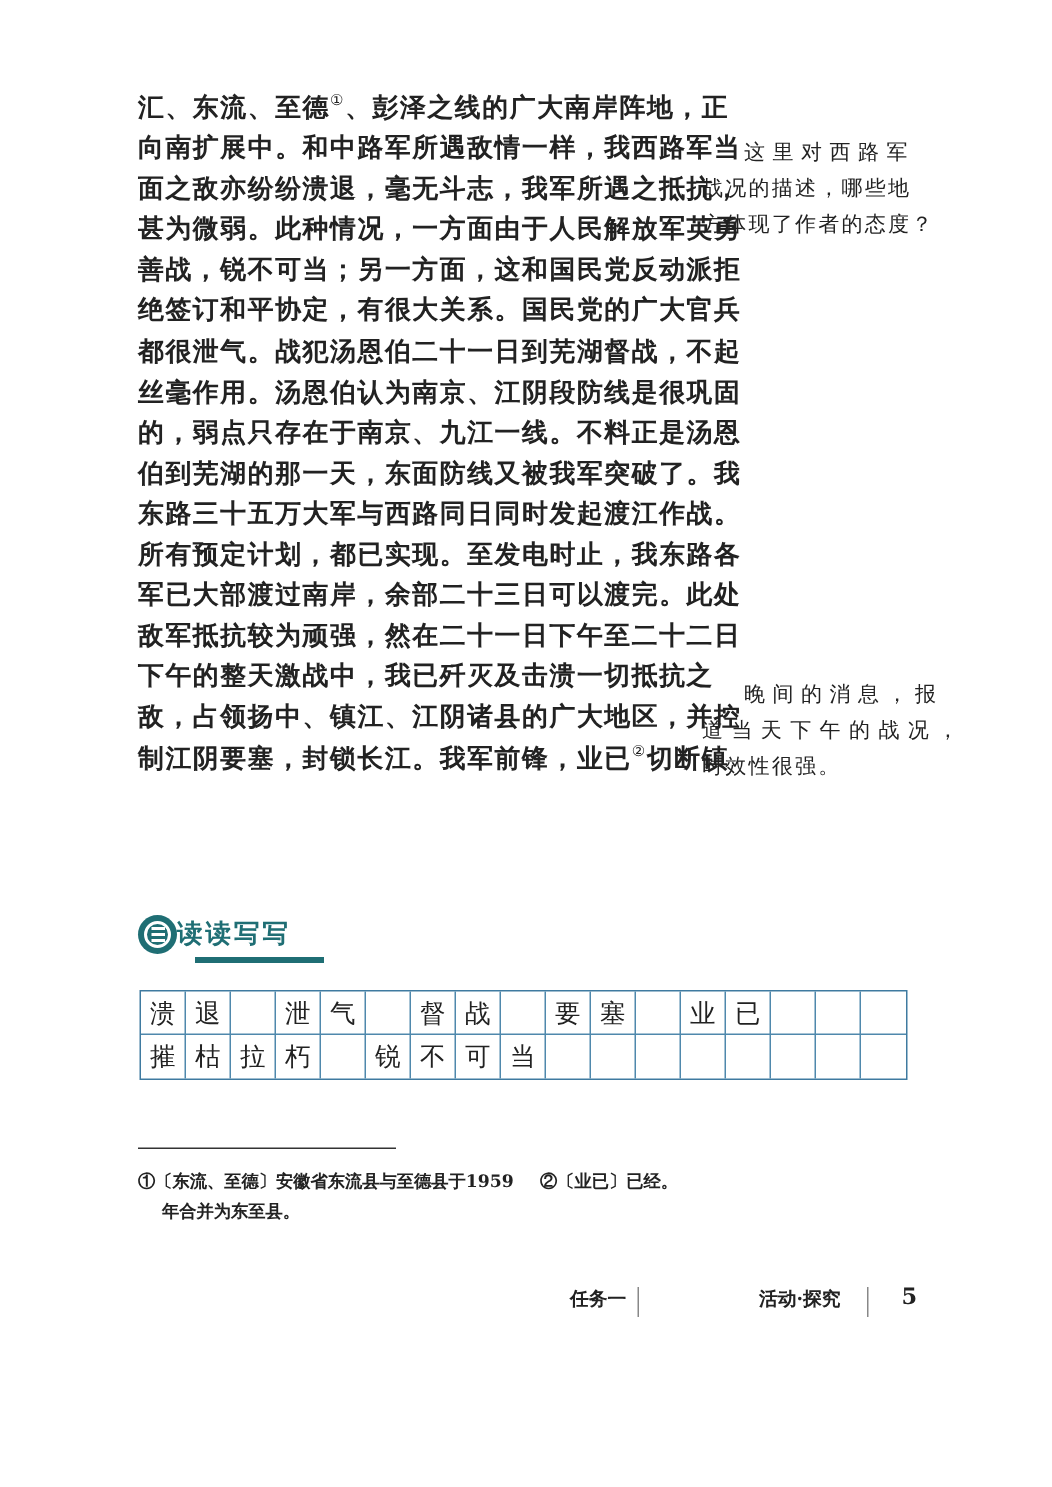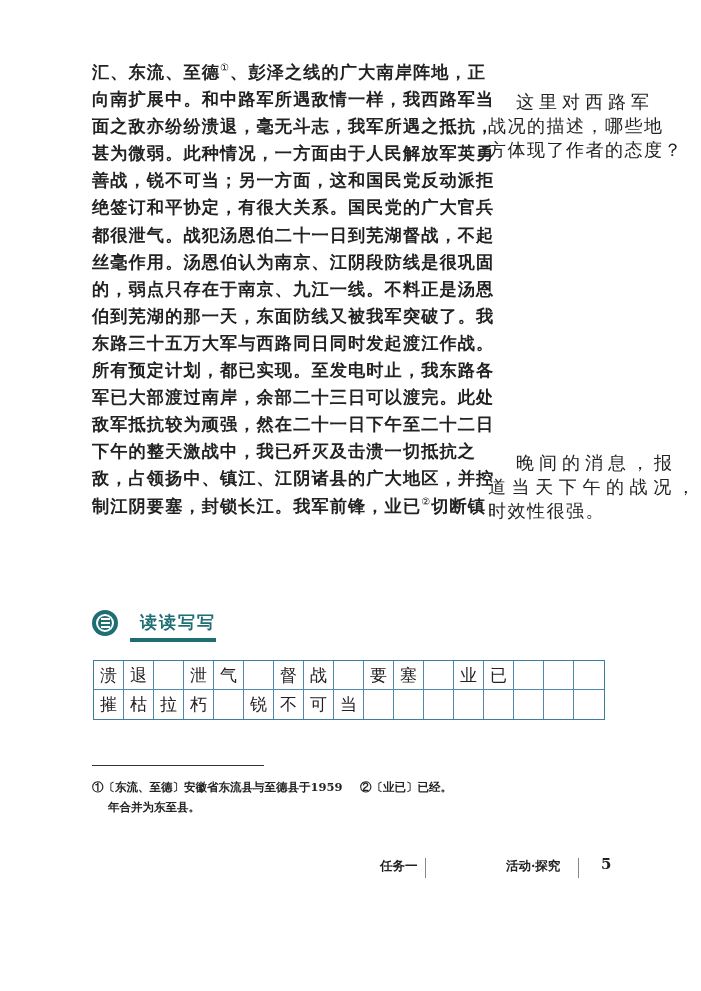--- a/index.html
+++ b/index.html
@@ -10,37 +10,37 @@
     }
     .main-text {
       position: absolute; left: 92px; top: 59px; width: 334px;
       font-size: 17.2px; line-height: 27.1px; letter-spacing: 1.1px;
       font-weight: bold; color: #222;
     }
     .main-text .line { display: block; white-space: nowrap; height: 27.1px; }
     .sup { font-size: 10px; vertical-align: super; line-height: 0; font-weight: normal; }
     .note {
       position: absolute; left: 468px; width: 170px;
-      font-size: 18px; line-height: 24px; letter-spacing: 1.5px; color: #222; margin-left: 20px;
+      font-size: 14px; line-height: 24px; letter-spacing: 1.5px; color: #222;
     }
     .note .line { display: block; white-space: nowrap; }
     .note .indent { padding-left: 28px; letter-spacing: 5px; }
     .note .spread { letter-spacing: 5.6px; }
     .section-header { position: absolute; left: 92px; top: 610px; height: 32px; width: 120px; }
     .section-icon {
       position: absolute; left: 0; top: 0; width: 26px; height: 26px; border-radius: 50%;
       background: #1f6e74; display: flex; align-items: center; justify-content: center;
     }
     .section-icon .ring {
       width: 18px; height: 18px; border-radius: 50%; border: 2px solid #fff; box-sizing: border-box;
       display: flex; flex-direction: column; justify-content: center; align-items: center; gap: 2px;
     }
     .section-icon .bar { width: 9px; height: 2px; background: #fff; }
     .section-title {
-      position: absolute; left: 48px; top: 1px; font-size: 17px; font-weight: bold;
+      position: absolute; left: 26px; top: 1px; font-size: 17px; font-weight: bold;
       color: #1f6e74; letter-spacing: 2px; white-space: nowrap;
     }
     .section-underline { position: absolute; left: 38px; top: 28px; width: 86px; height: 4px; background: #1f6e74; }
     .grid {
       position: absolute; left: 93px; top: 660px; width: 512px; height: 60px;
       border: 1.5px solid #3f7aa0; box-sizing: border-box;
       display: grid; grid-template-columns: repeat(17, 1fr); grid-template-rows: 1fr 1fr;
     }
     .cell {
       border-right: 1px solid #4f88ac; border-bottom: 1px solid #4f88ac;

